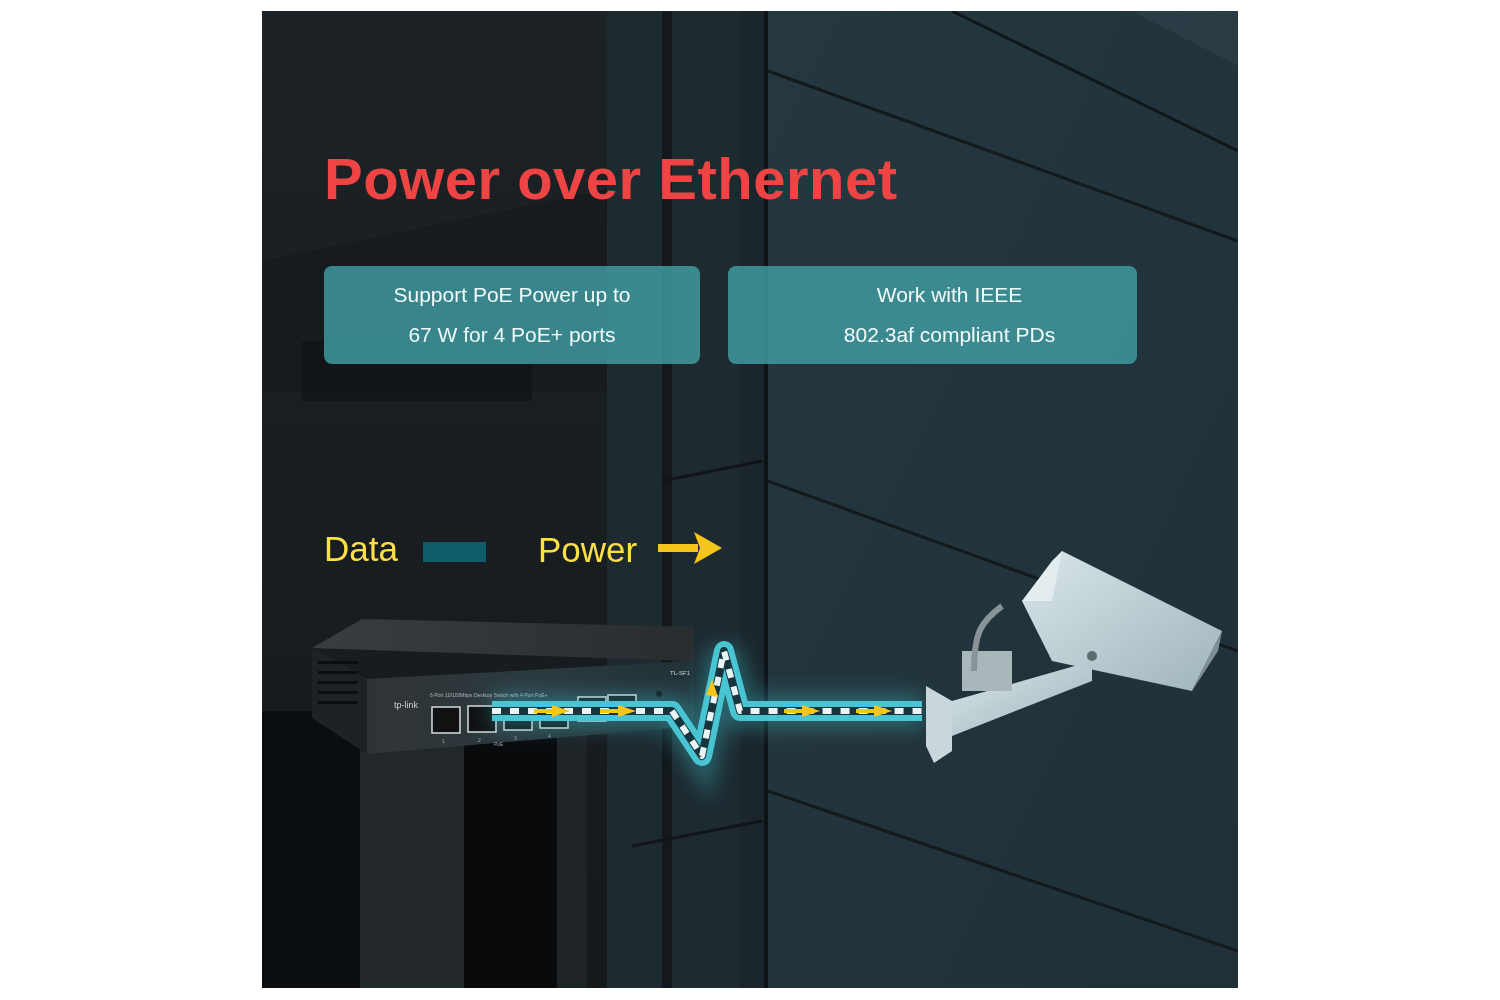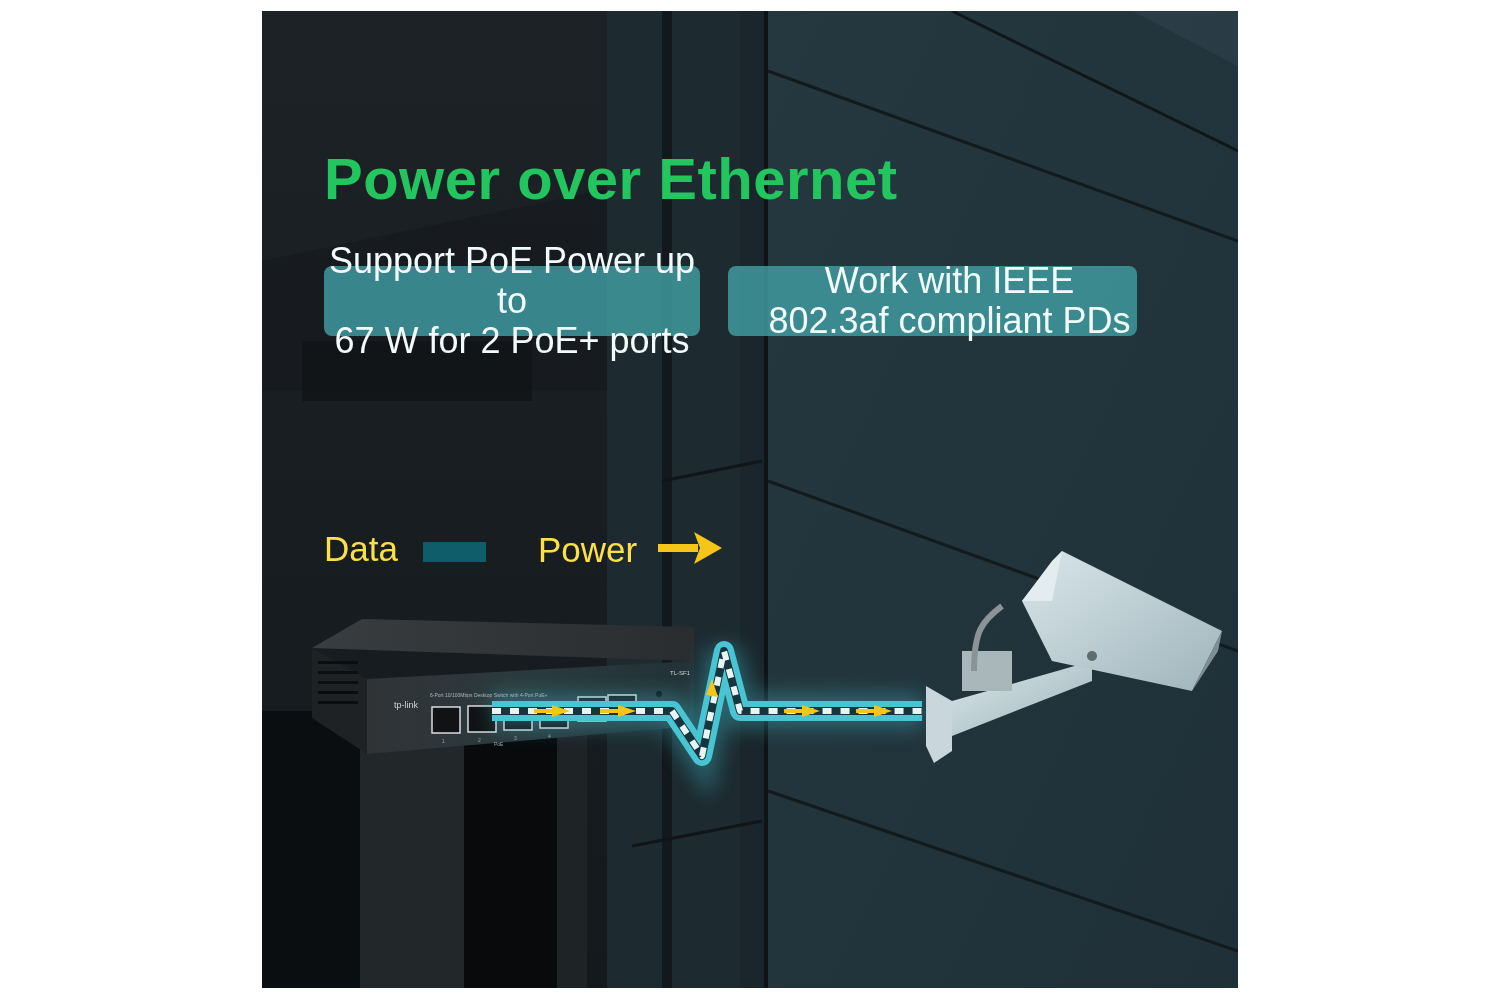--- a/index.html
+++ b/index.html
@@ -6,26 +6,26 @@
   body {
     width: 1500px; height: 1000px; background: #ffffff; position: relative; overflow: hidden;
     font-family: "Liberation Sans", "DejaVu Sans", sans-serif;
   }
   .stage {
     position: absolute; left: 262px; top: 11px; width: 976px; height: 977px; overflow: hidden;
     background: #1b2024;
   }
   .bg-svg { position: absolute; left: 0; top: 0; }
   .title {
-    position: absolute; left: 62px; top: 134px; color: #22c55e; font-size: 58px; font-weight: 700;
+    position: absolute; left: 62px; top: 134px; color: #ef4444; font-size: 58px; font-weight: 700;
     letter-spacing: 0.5px; white-space: nowrap; text-align: center;
   }
   .info-box {
-    position: absolute; top: 255px; height: 70px; border-radius: 8px;
-    background: rgba(62, 152, 157, 0.86); color: #f2fbfb; font-size: 36px; line-height: 40px;
+    position: absolute; top: 255px; height: 98px; border-radius: 8px;
+    background: rgba(62, 152, 157, 0.86); color: #f2fbfb; font-size: 21px; line-height: 40px;
     text-align: center; display: flex; flex-direction: column; justify-content: center;
   }
   .info-box.b1 { left: 62px; width: 376px; }
   .info-box.b2 { left: 466px; width: 375px; padding-left: 34px; }
   .legend { position: absolute; top: 514px; left: 62px; height: 50px; }
   .legend-label { position: absolute; color: #fde047; font-size: 35px; white-space: nowrap; }
   .legend-data-label { left: 0; top: 4px; }
   .legend-data-swatch { position: absolute; left: 99px; top: 17px; width: 63px; height: 20px; background: #0f5d6a; }
   .legend-power-label { left: 214px; top: 5px; }
   .legend-power-arrow { position: absolute; left: 334px; top: 7px; }
@@ -71,21 +71,21 @@
     <line x1="506" y1="780" x2="976" y2="940" stroke="#121a1e" stroke-width="3"></line>
     <line x1="400" y1="470" x2="500" y2="450" stroke="#101518" stroke-width="3"></line>
     <line x1="370" y1="835" x2="500" y2="810" stroke="#101518" stroke-width="3"></line>
     <polygon points="870,0 976,0 976,55" fill="#2c3f47" opacity="0.8"></polygon>
   </svg>
 
   <div class="title">Power over Ethernet</div>
 
   <div class="info-box b1">
     <div>Support PoE Power up to</div>
-    <div>67 W for 2 PoE+ ports</div>
+    <div>67 W for 4 PoE+ ports</div>
   </div>
   <div class="info-box b2">
     <div>Work with IEEE</div>
     <div>802.3af compliant PDs</div>
   </div>
 
   <div class="legend">
     <span class="legend-label legend-data-label">Data</span>
     <span class="legend-data-swatch"></span>
     <span class="legend-label legend-power-label">Power</span>

